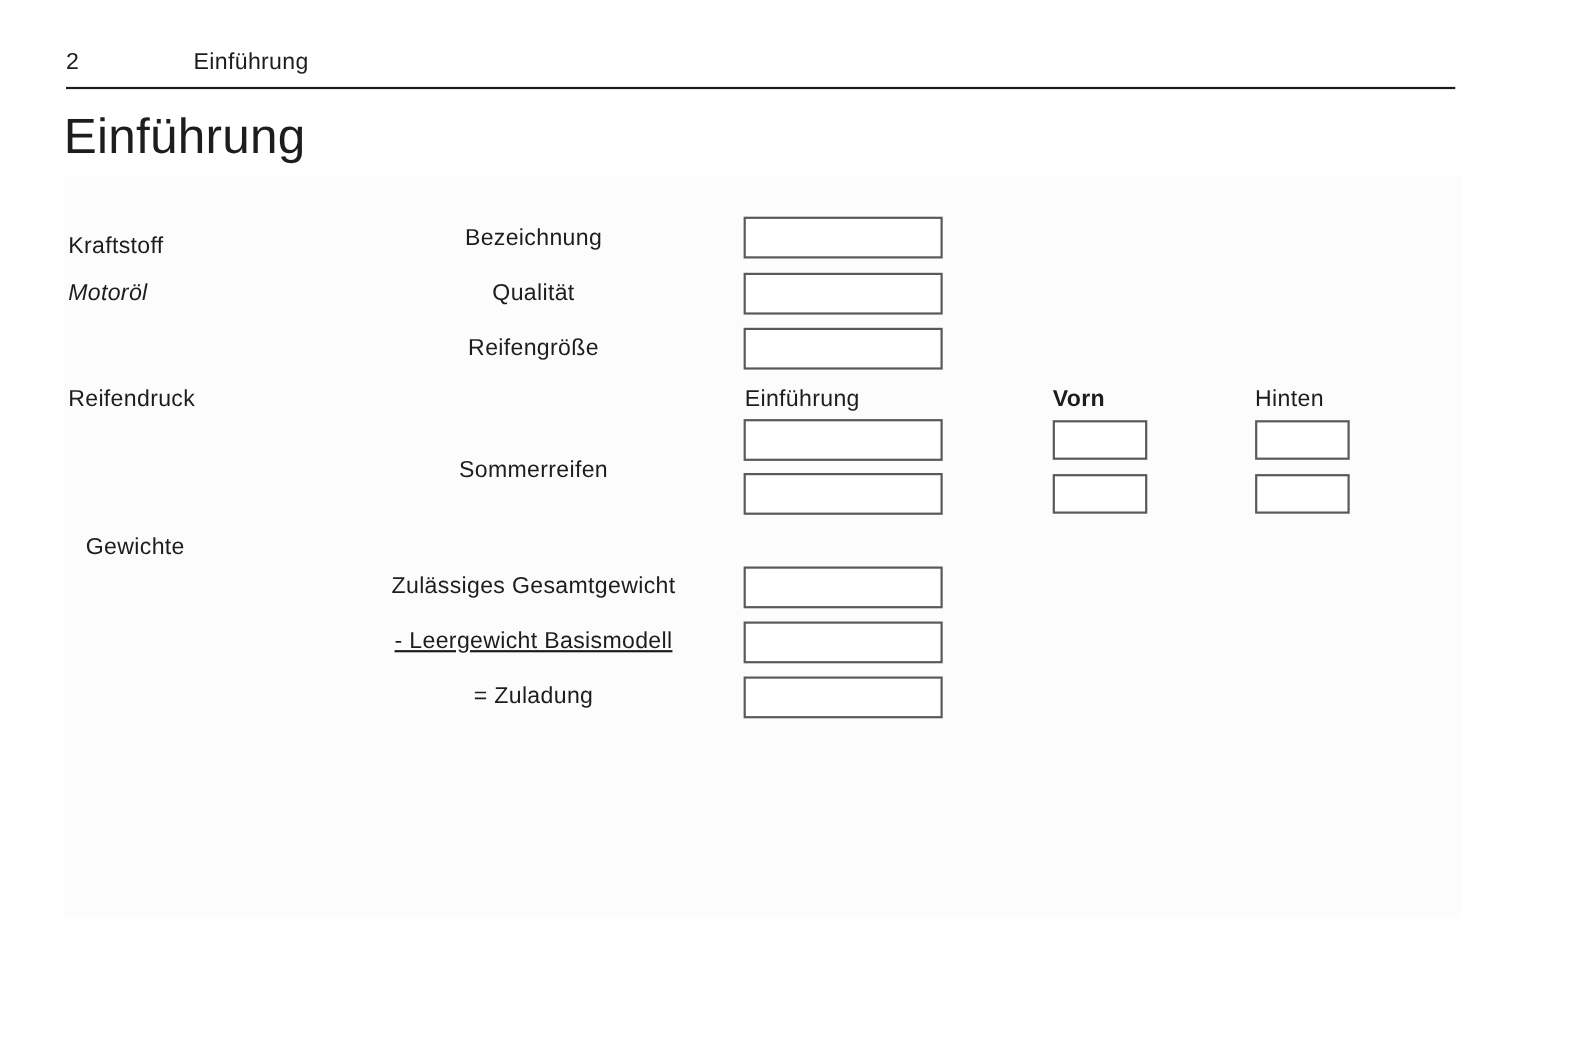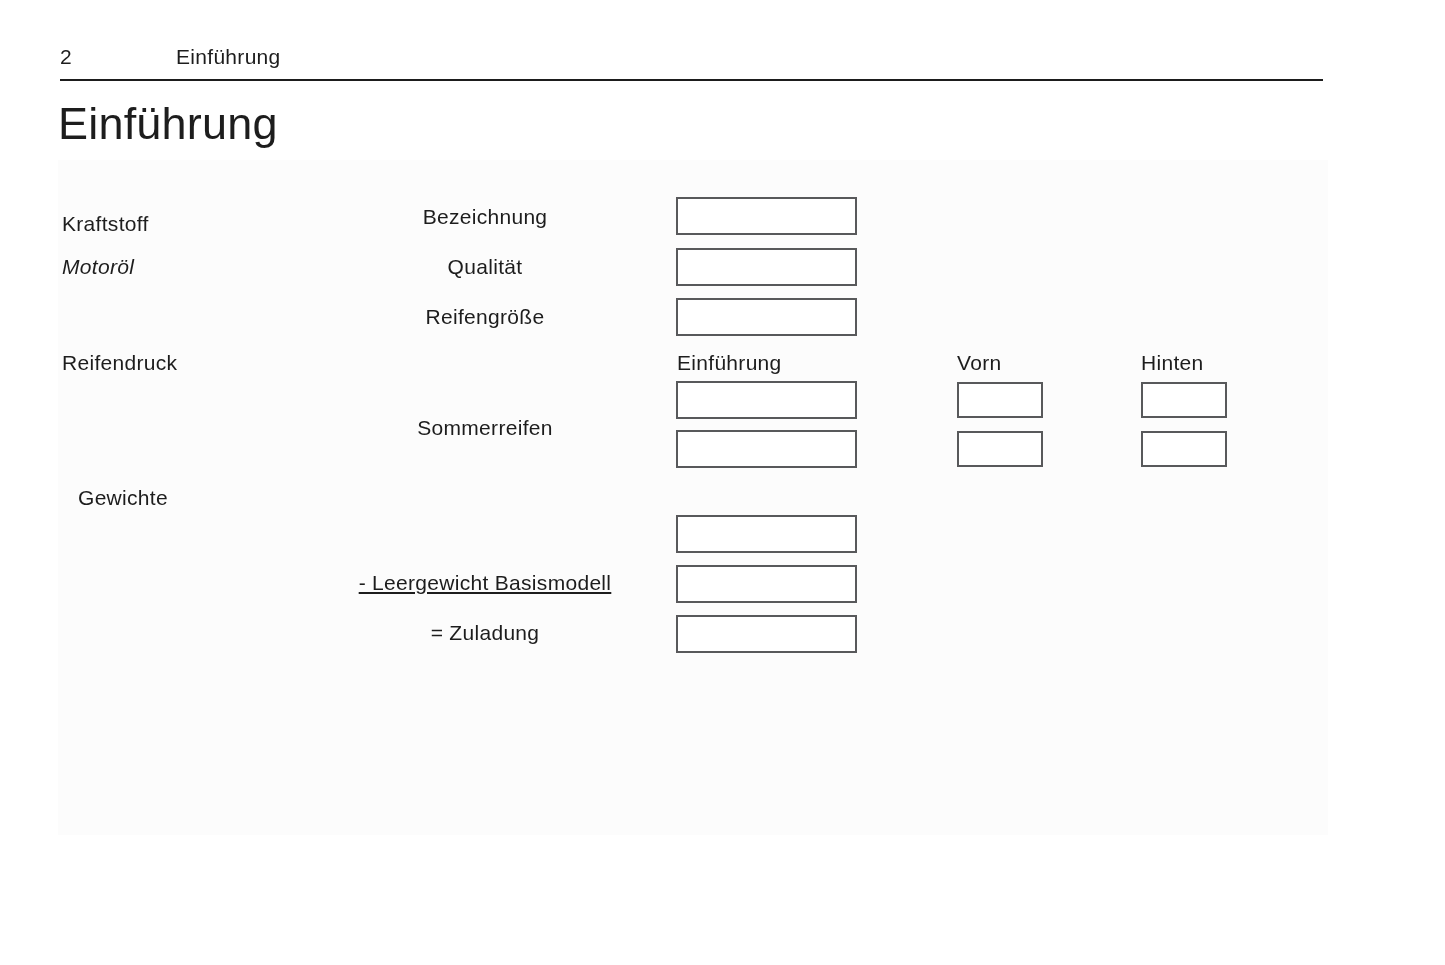--- a/index.html
+++ b/index.html
@@ -65,21 +65,21 @@
   .lbl-qualitaet    { top: 254px; }
   .lbl-viskositaet  { top: 304px; }
   .lbl-sommerreifen { top: 388px; margin-top: 27px; }
   .lbl-winterreifen { top: 437px; }
   .lbl-gesamt       { top: 520px; }
   .lbl-leer         { top: 570px; text-decoration: underline; }
   .lbl-zuladung     { top: 620px; }
 
   
   .hdr-reifengroesse { left: 677px; top: 350px; }
-  .hdr-vorn          { left: 957px; top: 350px; }
+  .hdr-vorn          { left: 957px; top: 350px; font-weight: bold; }
   .hdr-hinten        { left: 1141px; top: 350px; }
 
   
   .box {
     box-sizing: border-box;
     background: #ffffff;
     border: 2px solid #58595b;
     font-size: 19px; line-height: 34px;
     padding: 0 6px;
   }
@@ -115,20 +115,21 @@
 
   <div class="abs label lbl-kraftstoff">Kraftstoff</div>
   <div class="abs label lbl-motoroel">Motoröl</div>
   <div class="abs label lbl-reifendruck">Reifendruck</div>
   <div class="abs label lbl-gewichte">Gewichte</div>
 
   <div class="abs label label-right lbl-bezeichnung">Bezeichnung</div>
   <div class="abs label label-right lbl-qualitaet">Qualität</div>
   <div class="abs label label-right lbl-viskositaet">Reifengröße</div>
   <div class="abs label label-right lbl-sommerreifen">Sommerreifen</div>
+  <div class="abs label label-right lbl-gesamt">Zulässiges Gesamtgewicht</div>
   <div class="abs label label-right lbl-leer">- Leergewicht Basismodell</div>
   <div class="abs label label-right lbl-zuladung">= Zuladung</div>
 
   <div class="abs label hdr-reifengroesse">Einführung</div>
   <div class="abs label hdr-vorn">Vorn</div>
   <div class="abs label hdr-hinten">Hinten</div>
 
   <div class="abs box box-lg box-bezeichnung"></div>
   <div class="abs box box-lg box-qualitaet"></div>
   <div class="abs box box-lg box-viskositaet"></div>

